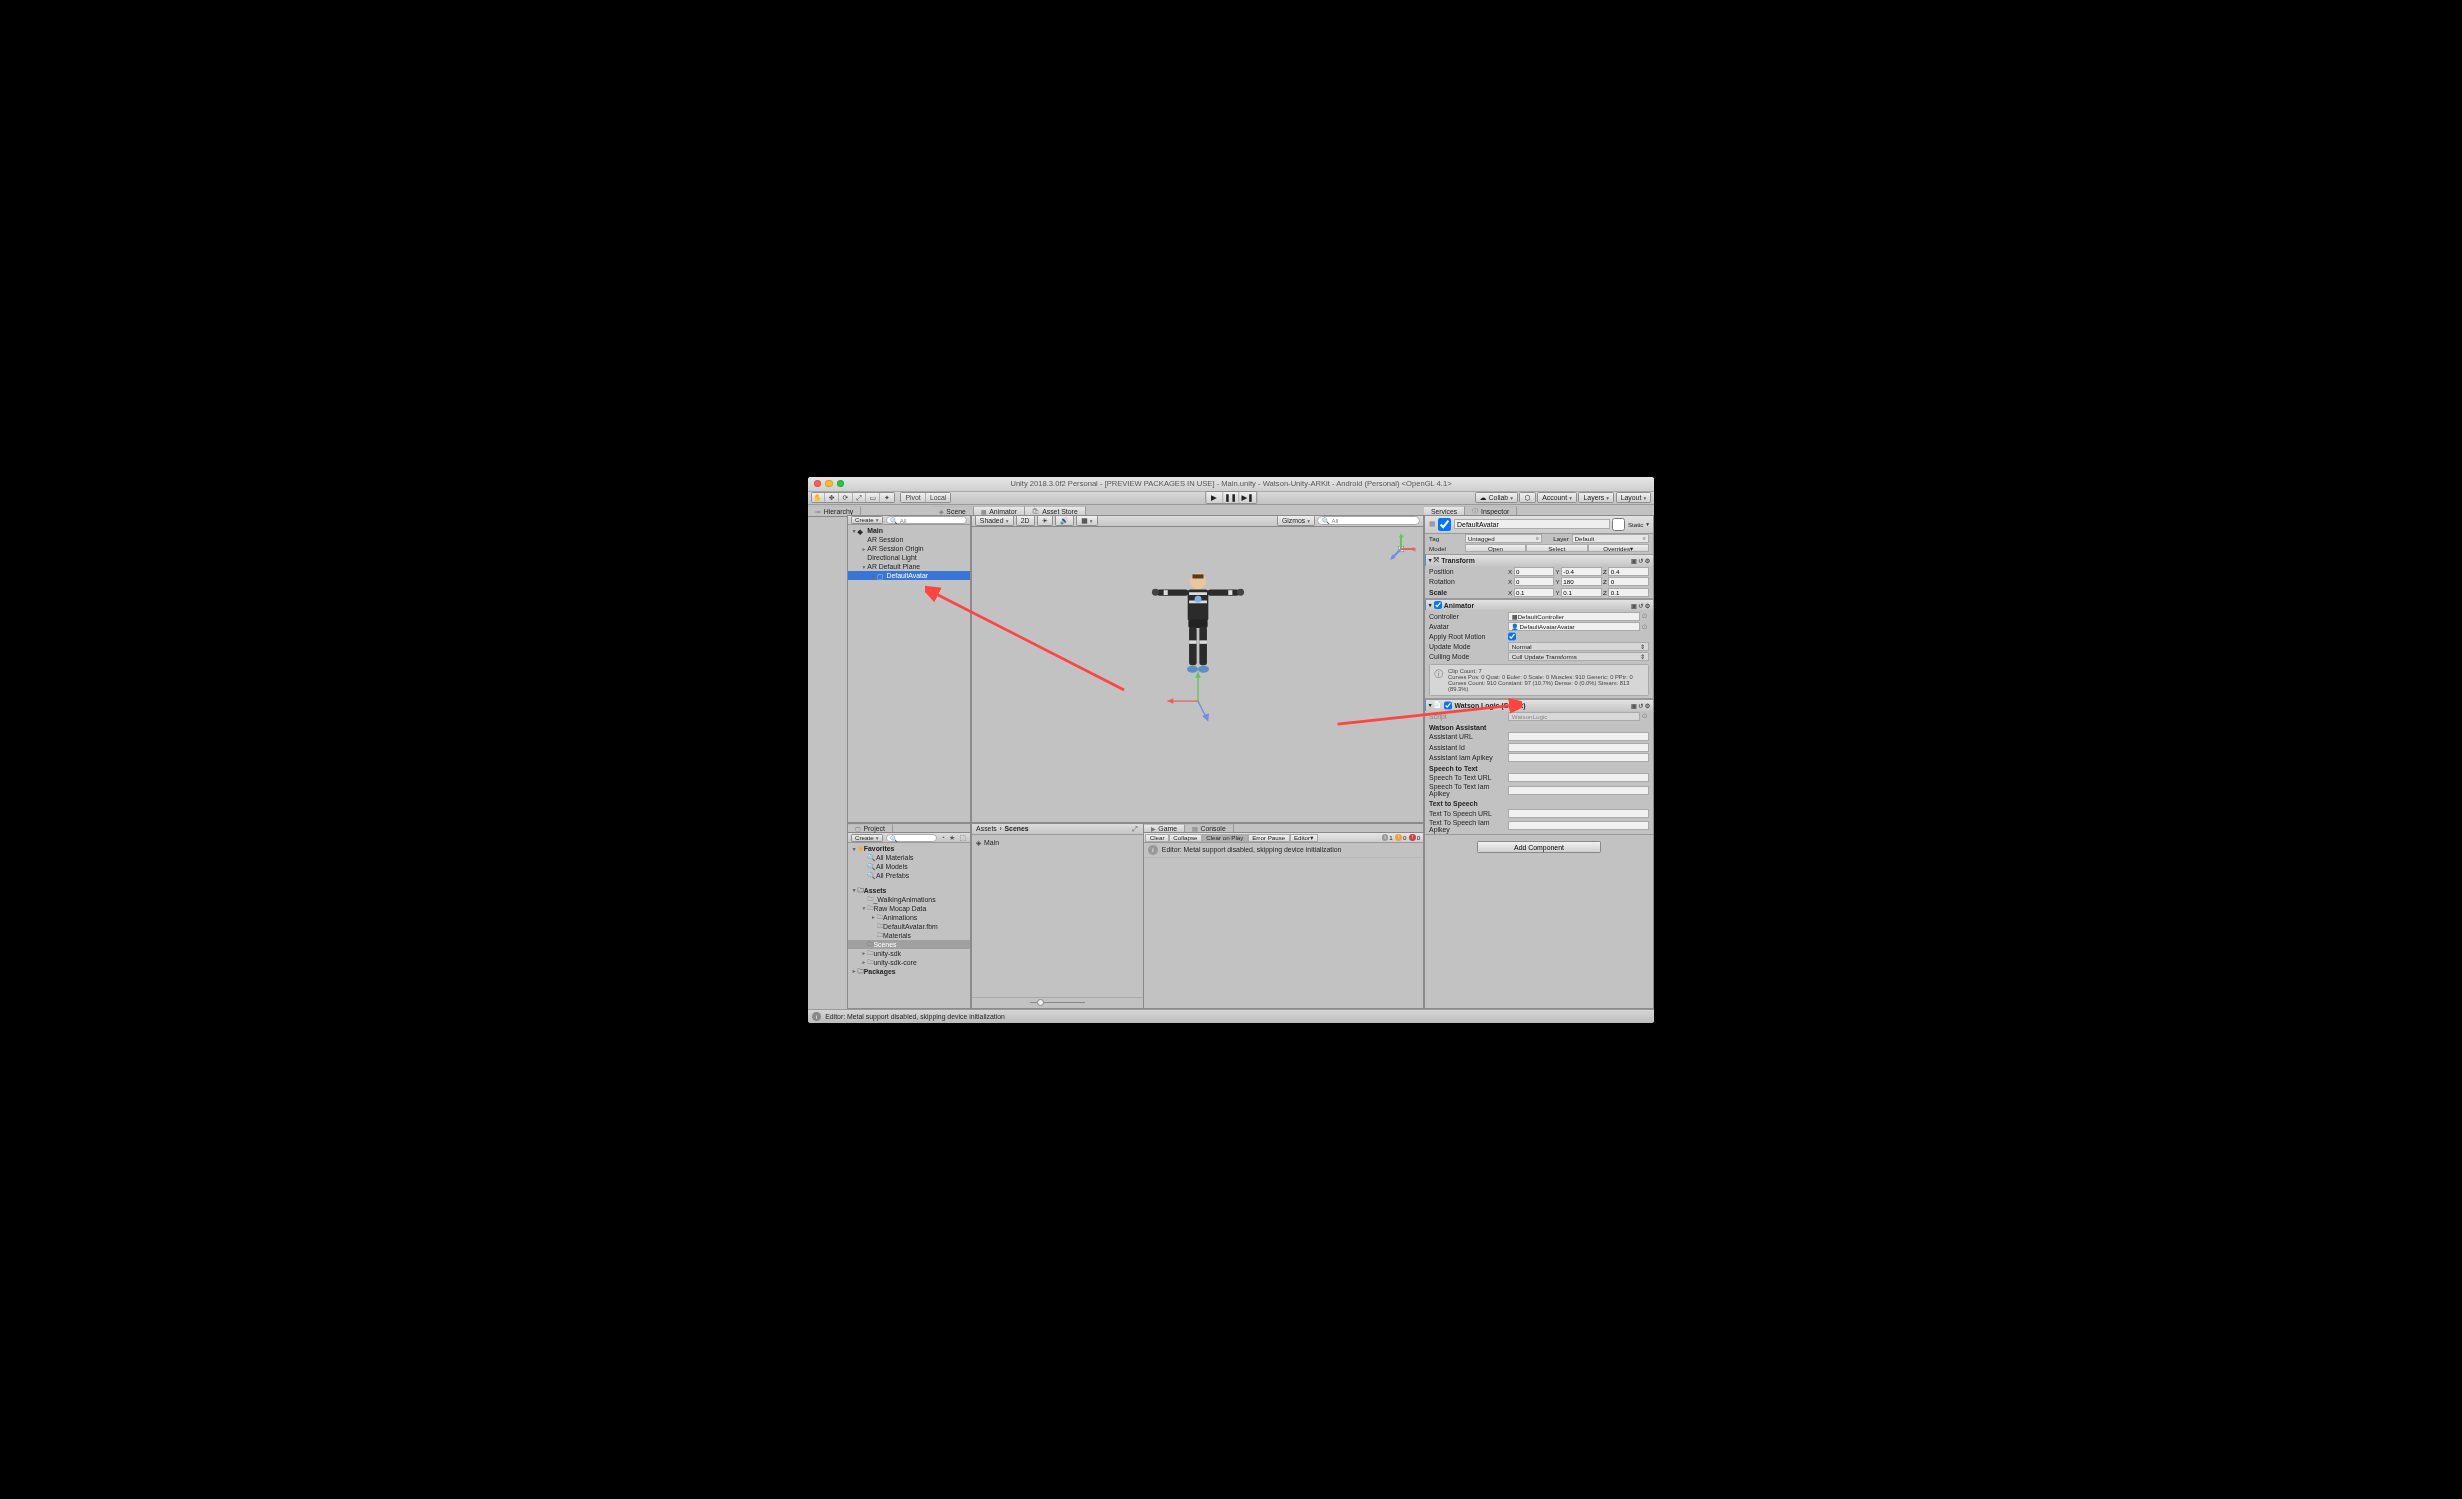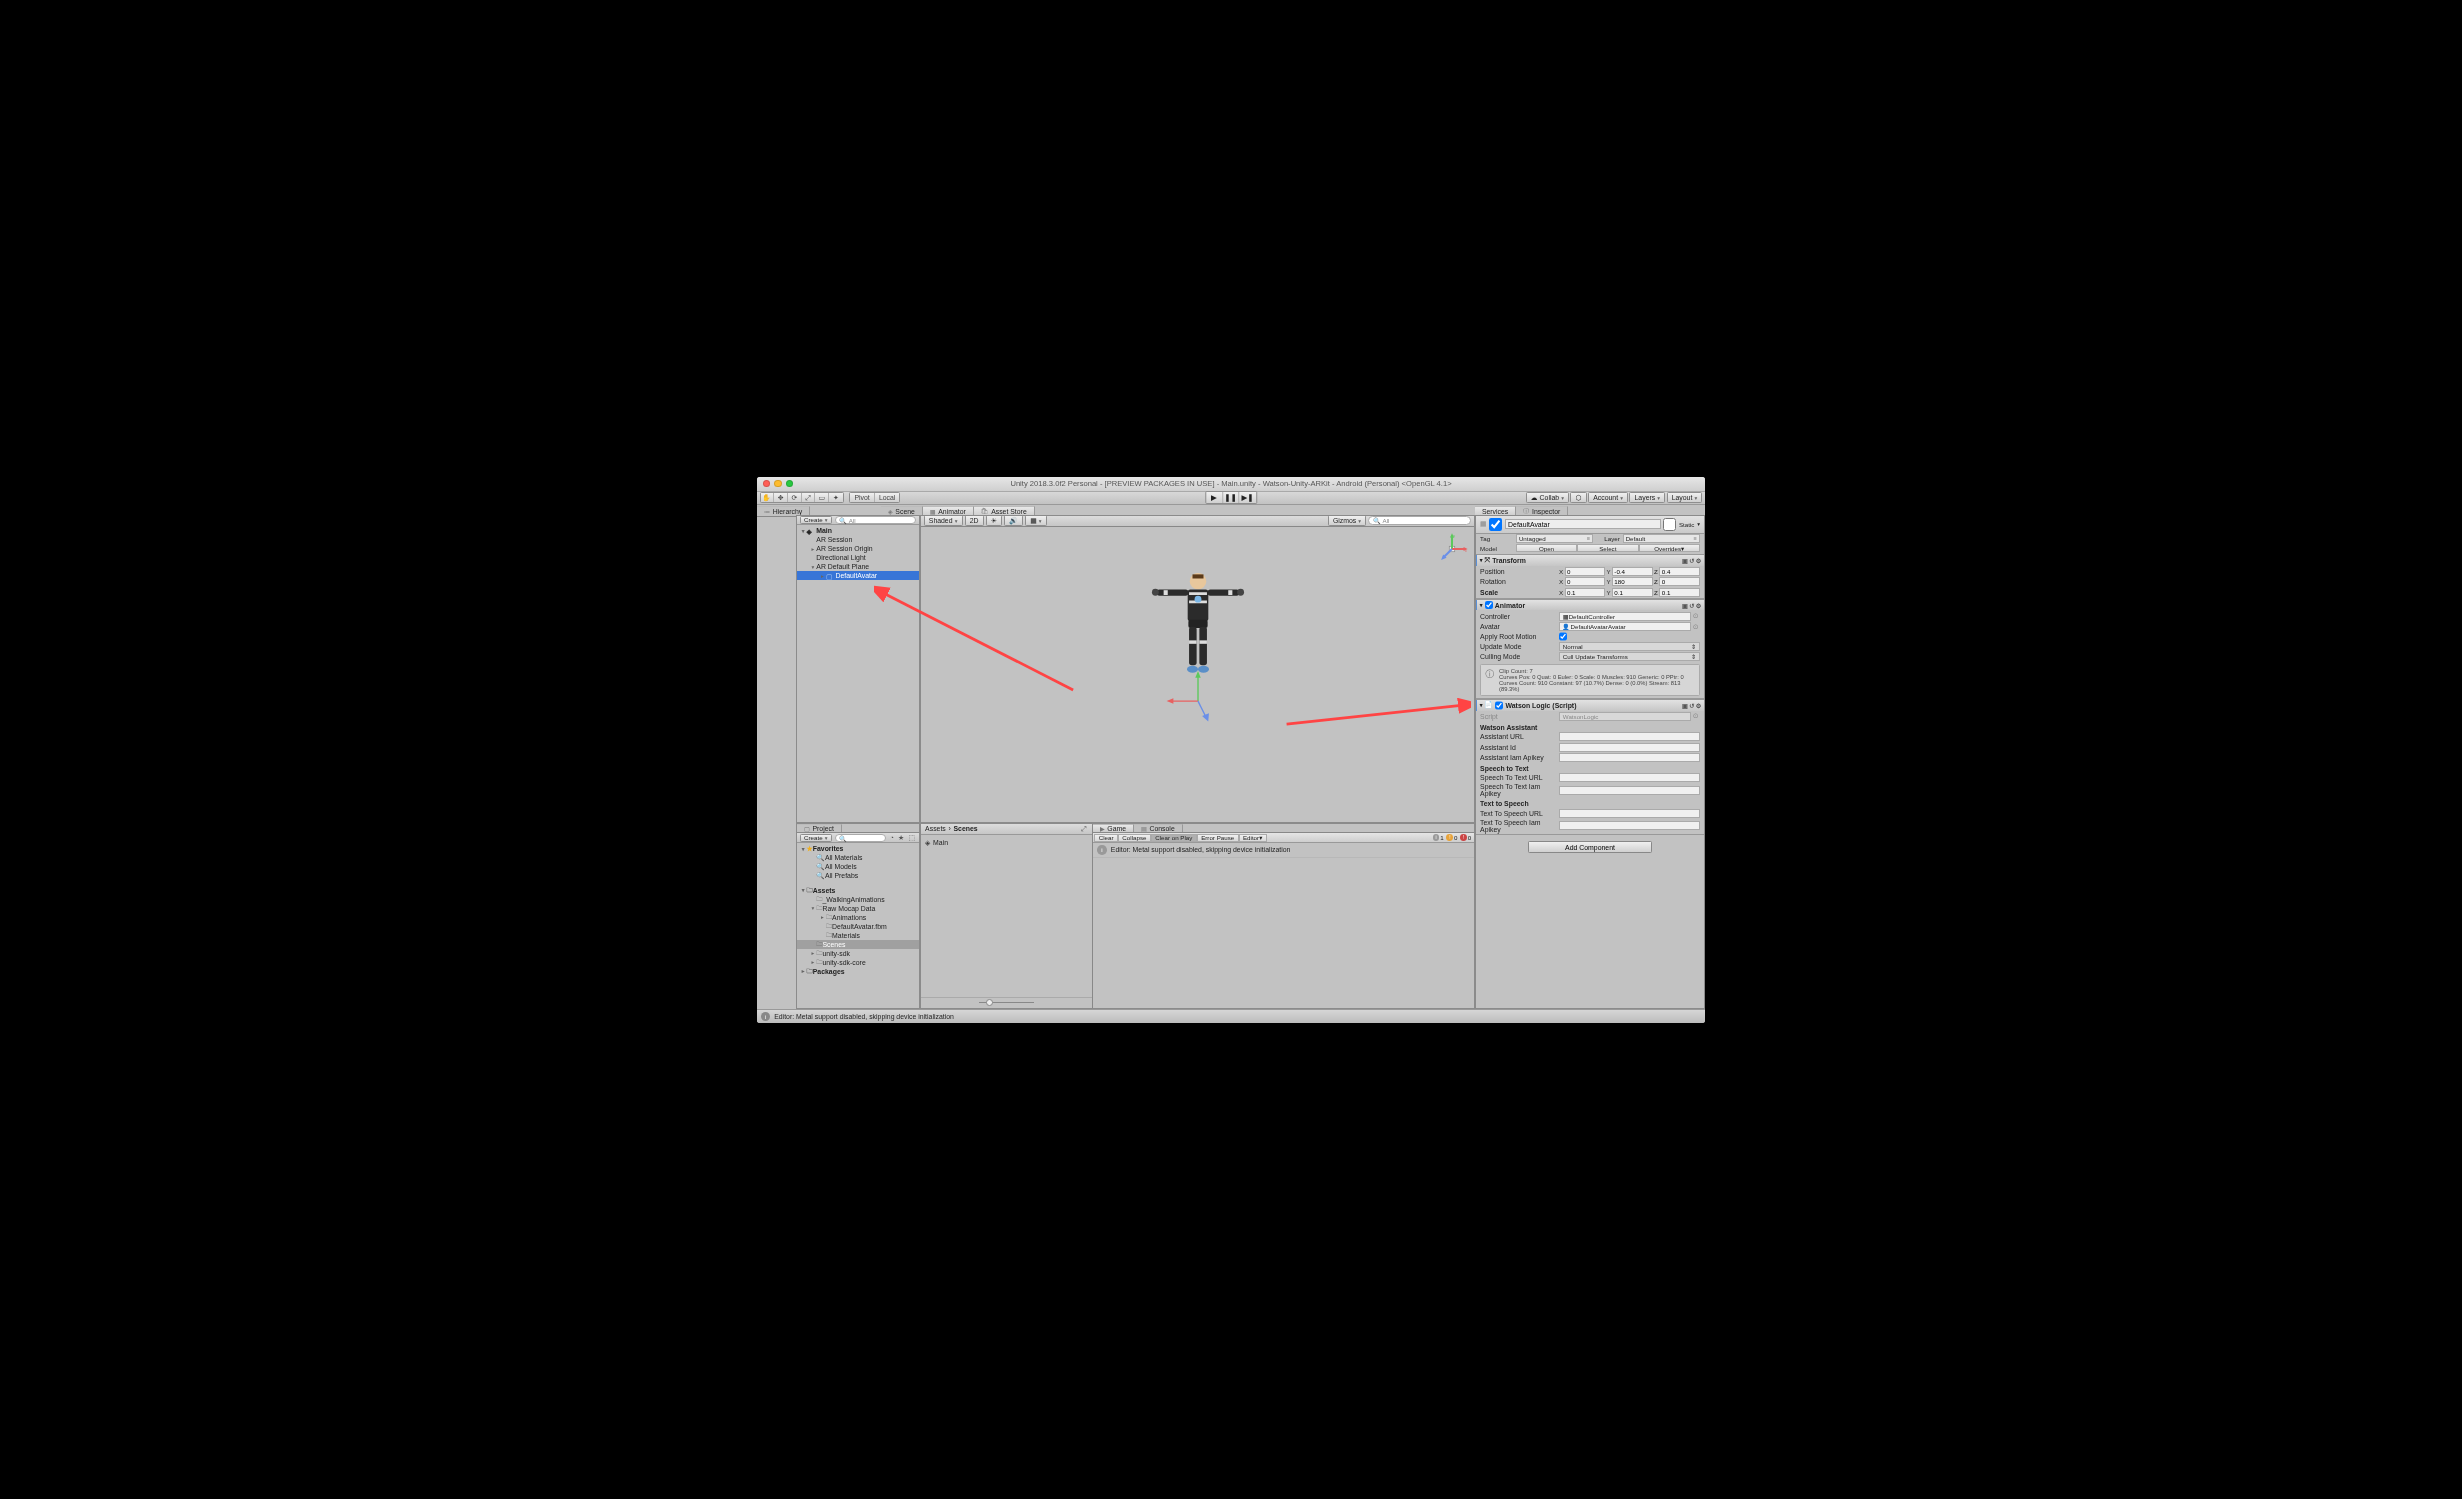--- a/index.html
+++ b/index.html
@@ -1,17 +1,17 @@
 <!DOCTYPE html>
 <html style="font-size:11px"><head>
 <meta charset="utf-8">
 <style>
 * { box-sizing: border-box; margin: 0; padding: 0; font-family: "Lucida Grande", Arial, sans-serif; }
 body { background: #000; width: 2462px; height: 1499px; display:flex; align-items:center; justify-content:center; }
-.letterbox { width: 948px; height: 546px; background: #c2c2c2; position: relative; font-size: 7.6px; color: #222; border-radius: 2.7px; overflow:hidden; box-shadow: 0 6.9px 27.5px rgba(0,0,0,.6);}
+.letterbox { width: 846px; height: 546px; background: #c2c2c2; position: relative; font-size: 7.6px; color: #222; border-radius: 2.7px; overflow:hidden; box-shadow: 0 6.9px 27.5px rgba(0,0,0,.6);}
 .mac-titlebar { height: 15px; background: linear-gradient(#e6e6e6,#cfcfcf); display:flex; align-items:center; padding: 0 5.5px; border-bottom:0.7px solid #a9a9a9; position:relative;}
 .traffic { display:flex; gap:4.1px; }
 .dot { width:7.6px; height:7.6px; border-radius:50%; border:0.7px solid rgba(0,0,0,.15); }
 .dot.red{background:#ff5f57}.dot.yellow{background:#febc2e}.dot.green{background:#28c840}
 .mac-title { position:absolute; left:0; right:0; text-align:center; color:#555; font-size:7.6px; pointer-events:none;}
 
 .toolbar-row { height: 13.7px; background: linear-gradient(#d8d8d8,#c2c2c2); border-bottom: 0.7px solid #999; display:flex; align-items:center; padding: 0 2.7px; gap:1.4px; position:relative;}
 .btn-group { display:flex; border:0.7px solid #8e8e8e; border-radius:1.4px; overflow:hidden; background: linear-gradient(#f0f0f0,#d0d0d0); height:11px;}
 .btn-group .tb-btn { width:13.7px; display:flex; align-items:center; justify-content:center; border-right:0.7px solid #b0b0b0; font-size:6.9px; cursor:pointer; color:#444;}
 .btn-group .tb-btn:last-child{border-right:none;}

